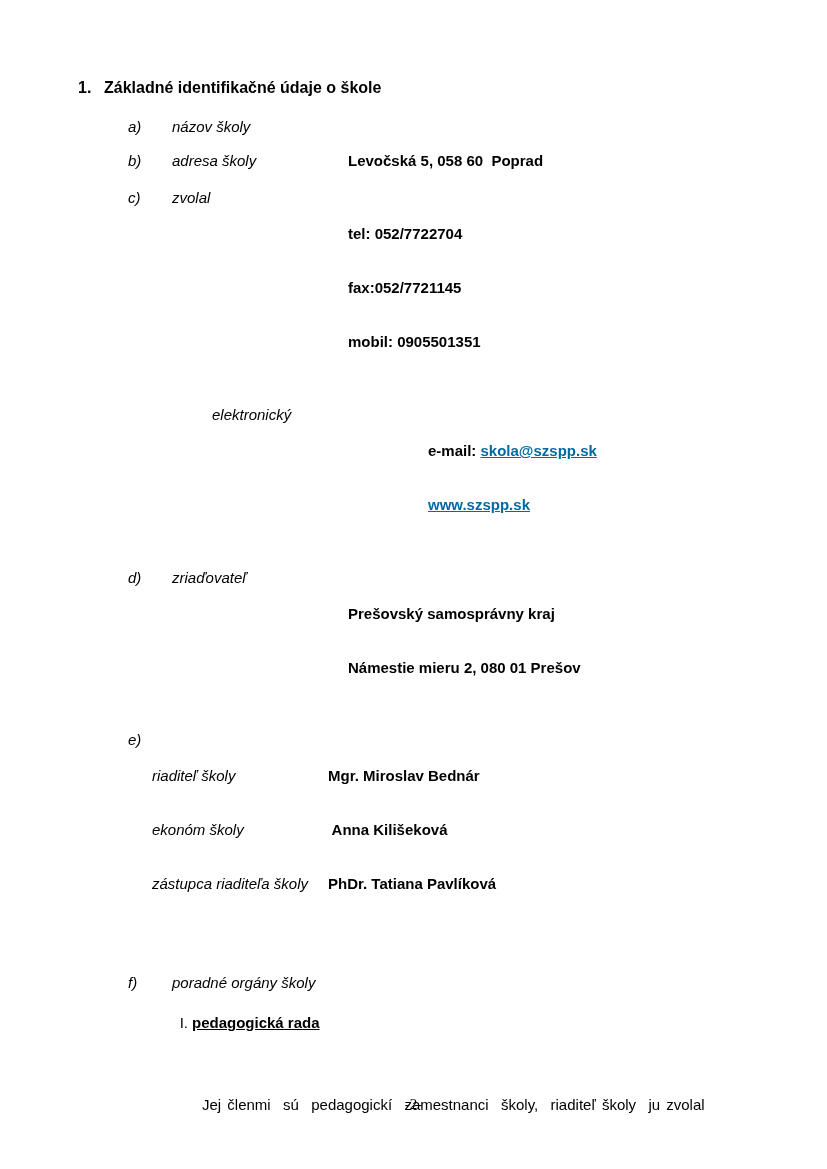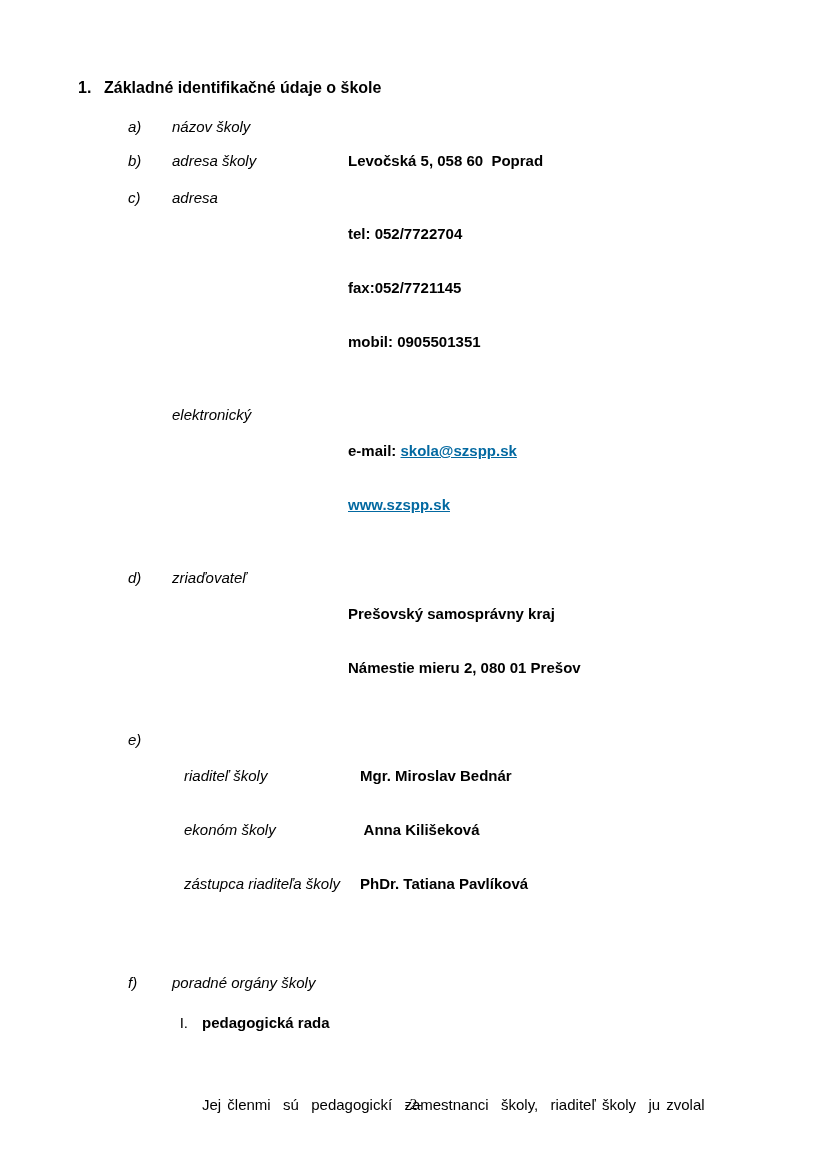--- a/index.html
+++ b/index.html
@@ -29,43 +29,43 @@
     margin-left: 128px;
     line-height: 18px;
     white-space: pre-wrap;
   }
   .letter { width: 24px; font-style: italic; flex: 0 0 auto; }
   .ilabel { width: 176px; font-style: italic; flex: 0 0 auto; margin-left: 20px; }
   .ivalue { font-weight: bold; }
   .row-a { margin-top: 20px; }
   .row-b { margin-top: 16px; }
   .row-c { margin-top: 19px; }
-  .row-el { margin-top: 19px; }
+  .row-el { margin-top: 19px; gap: 40px; }
   .row-d { margin-top: 19px; }
   .row-e { margin-top: 18px; }
   .row-f { margin-top: 45px; }
   .staff-label { width: 176px; font-style: italic; flex: 0 0 auto; }
-  .staff-grid { display: flex; margin-left: 32px; }
+  .staff-grid { display: flex; }
   a.doc-link {
     color: #0369a1;
     font-weight: bold;
     text-decoration: underline;
     cursor: pointer;
   }
   .sec-head {
     display: flex;
     line-height: 19px;
   }
   .sec-head .numeral {
     margin-left: 172px;
     width: 16px;
     text-align: right;
     flex: 0 0 auto;
   }
-  .sec-head .sec-title { font-weight: bold; margin-left: 14px; }
+  .sec-head .sec-title { font-weight: bold; margin-left: 4px; text-decoration: underline; }
   .sec1-head { margin-top: 21px; }
   .paragraph {
     margin-left: 202px;
     width: 545px;
     line-height: 29px;
     white-space: pre;
     word-spacing: 2px;
   }
   .page-footer {
     position: absolute;
@@ -94,21 +94,21 @@
   </div>
 
   <div class="info-row row-b">
     <span class="letter">b)</span>
     <span class="ilabel">adresa školy</span>
     <span class="ivalue">Levočská 5, 058 60  Poprad</span>
   </div>
 
   <div class="info-row row-c">
     <span class="letter">c)</span>
-    <span class="ilabel">adresa</span>
+    <span class="ilabel">zvolal</span>
     <span class="ivalue">
       <div>tel: 052/7722704</div>
       <div>fax:052/7721145</div>
       <div>mobil: 0905501351</div>
     </span>
   </div>
 
   <div class="info-row row-el">
     <span class="letter"></span>
     <span class="ilabel">elektronický</span>

